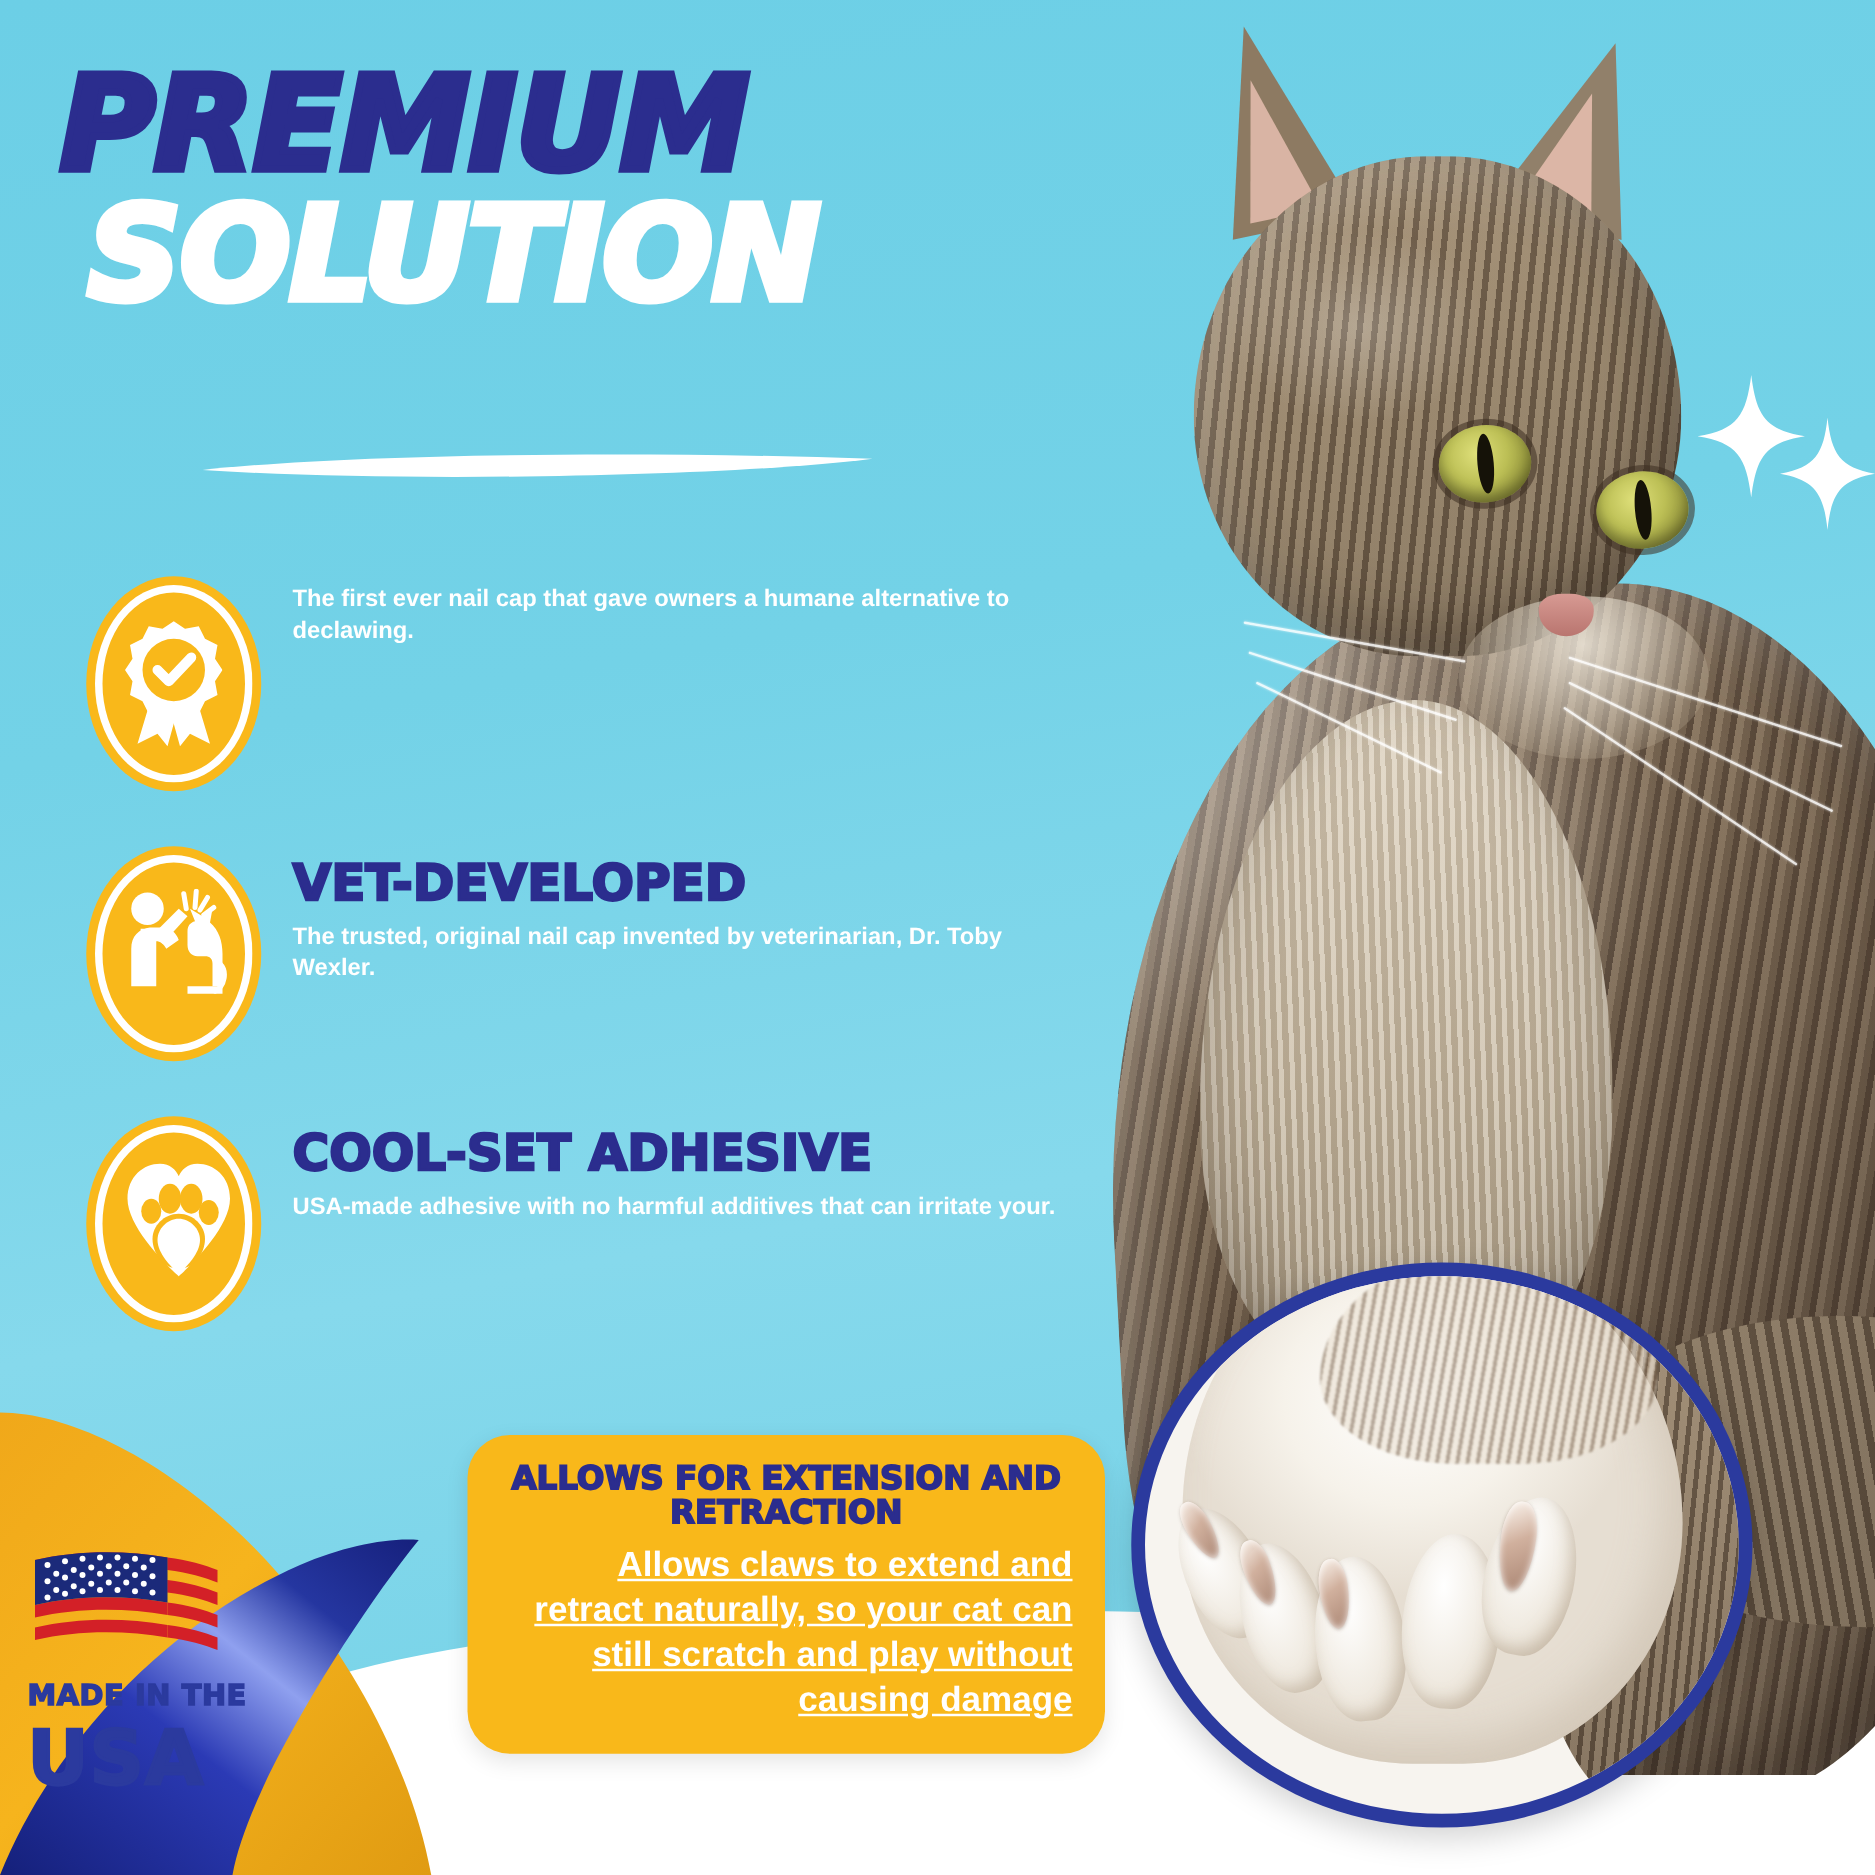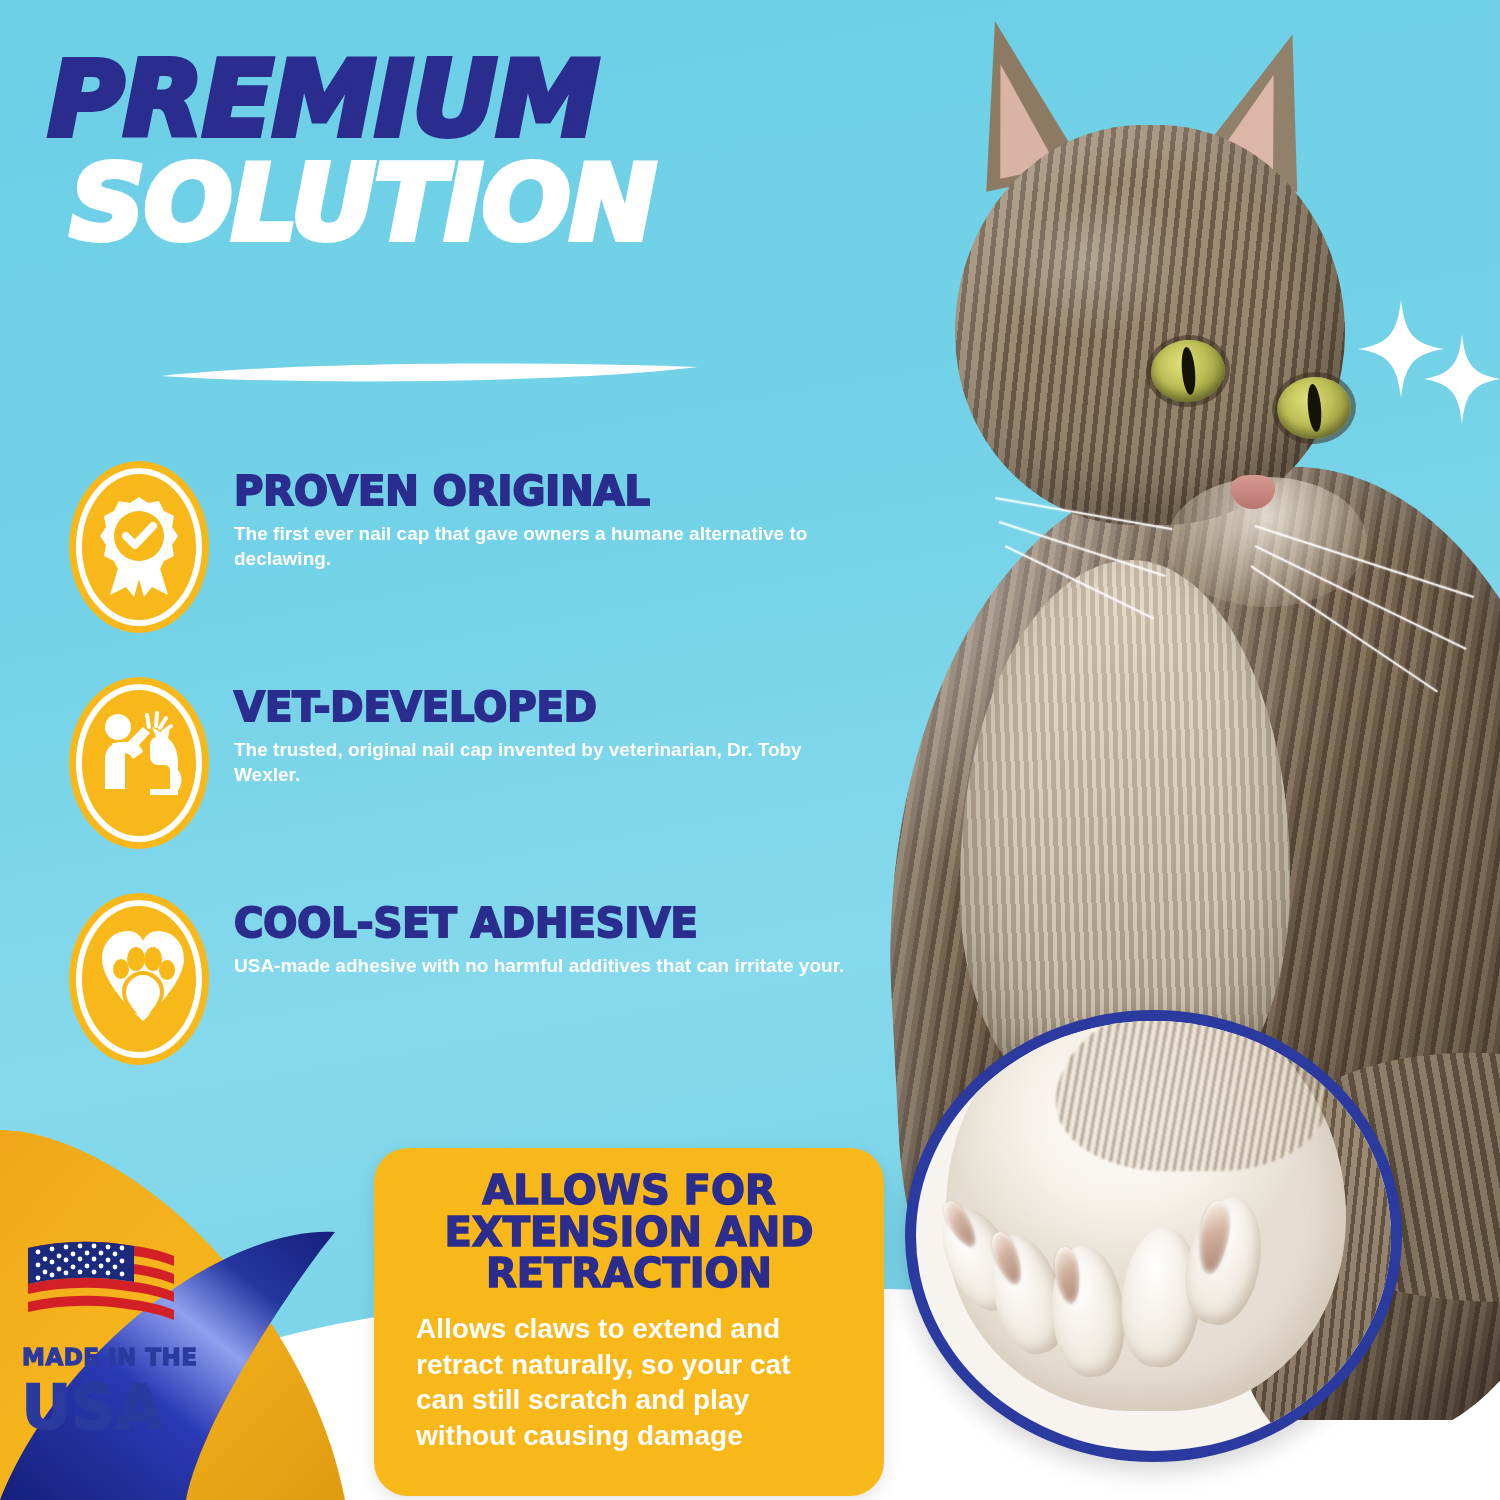--- a/index.html
+++ b/index.html
@@ -175,28 +175,28 @@
 
   
   .callout{
     position:absolute;left:374px;top:1148px;width:510px;z-index:7;
     background:#f9b81a;border-radius:34px;
     padding:22px 26px 26px 26px;box-sizing:border-box;
     box-shadow:0 6px 18px rgba(0,0,0,.10);
   }
   .callout-title{
     font-family:"DejaVu Sans", sans-serif;
-    font-weight:bold;font-size:40px;line-height:1.04;
+    font-weight:bold;font-size:26px;line-height:1.04;
     color:#2b2d8e;text-align:center;margin:0 0 10px 0;
     text-transform:uppercase;-webkit-text-stroke:1.5px #2b2d8e;
   }
   .callout-desc{
     font-family:"Liberation Sans", sans-serif;
     font-weight:bold;font-size:28px;line-height:1.28;
-    color:#ffffff;text-align:left;margin:16px;
+    color:#ffffff;text-align:right;margin:0;text-decoration:underline;
   }
 
   
   .paw-circle{
     position:absolute;left:905px;top:1010px;width:475px;height:430px;z-index:8;
     border-radius:50%;border:11px solid #2b3a9e;overflow:hidden;
     background:#f7f4ef;
     box-shadow:0 8px 26px rgba(0,0,0,.18);
   }
   .paw-pad{
@@ -313,21 +313,20 @@
         <div class="ring"></div>
         <svg width="78" height="104" viewBox="0 0 78 104">
           <path d="M22 60 L10 100 L26 92 L34 102 L44 66 Z" fill="#ffffff"></path>
           <path d="M56 60 L68 100 L52 92 L44 102 L34 66 Z" fill="#ffffff"></path>
           <path d="M39 2 L48 8 L59 6 L64 16 L74 21 L72 32 L78 41 L72 50 L74 61 L64 66 L59 76 L48 74 L39 80 L30 74 L19 76 L14 66 L4 61 L6 50 L0 41 L6 32 L4 21 L14 16 L19 6 L30 8 Z" fill="#ffffff"></path>
           <circle cx="39" cy="41" r="25" fill="#f9b81a"></circle>
           <path d="M26 41 L35 50 L53 31" stroke="#ffffff" stroke-width="8" fill="none" stroke-linecap="round" stroke-linejoin="round"></path>
         </svg>
       </div>
       <div class="feat-text">
-        <div class="feat-title">PROVEN ORIGINAL</div>
         <div class="feat-desc">The first ever nail cap that gave owners a humane alternative to declawing.</div>
       </div>
     </div>
 
     <div class="feature">
       <div class="feat-icon">
         <div class="ring"></div>
         <svg width="82" height="96" viewBox="0 0 82 96">
           <circle cx="18" cy="16" r="13" fill="#ffffff"></circle>
           <path d="M5 78 L5 48 C5 38 11 32 20 31 L30 31 C36 31 41 35 43 41 L33 48 C31 44 28 42 25 42 L25 78 Z" fill="#ffffff"></path>

